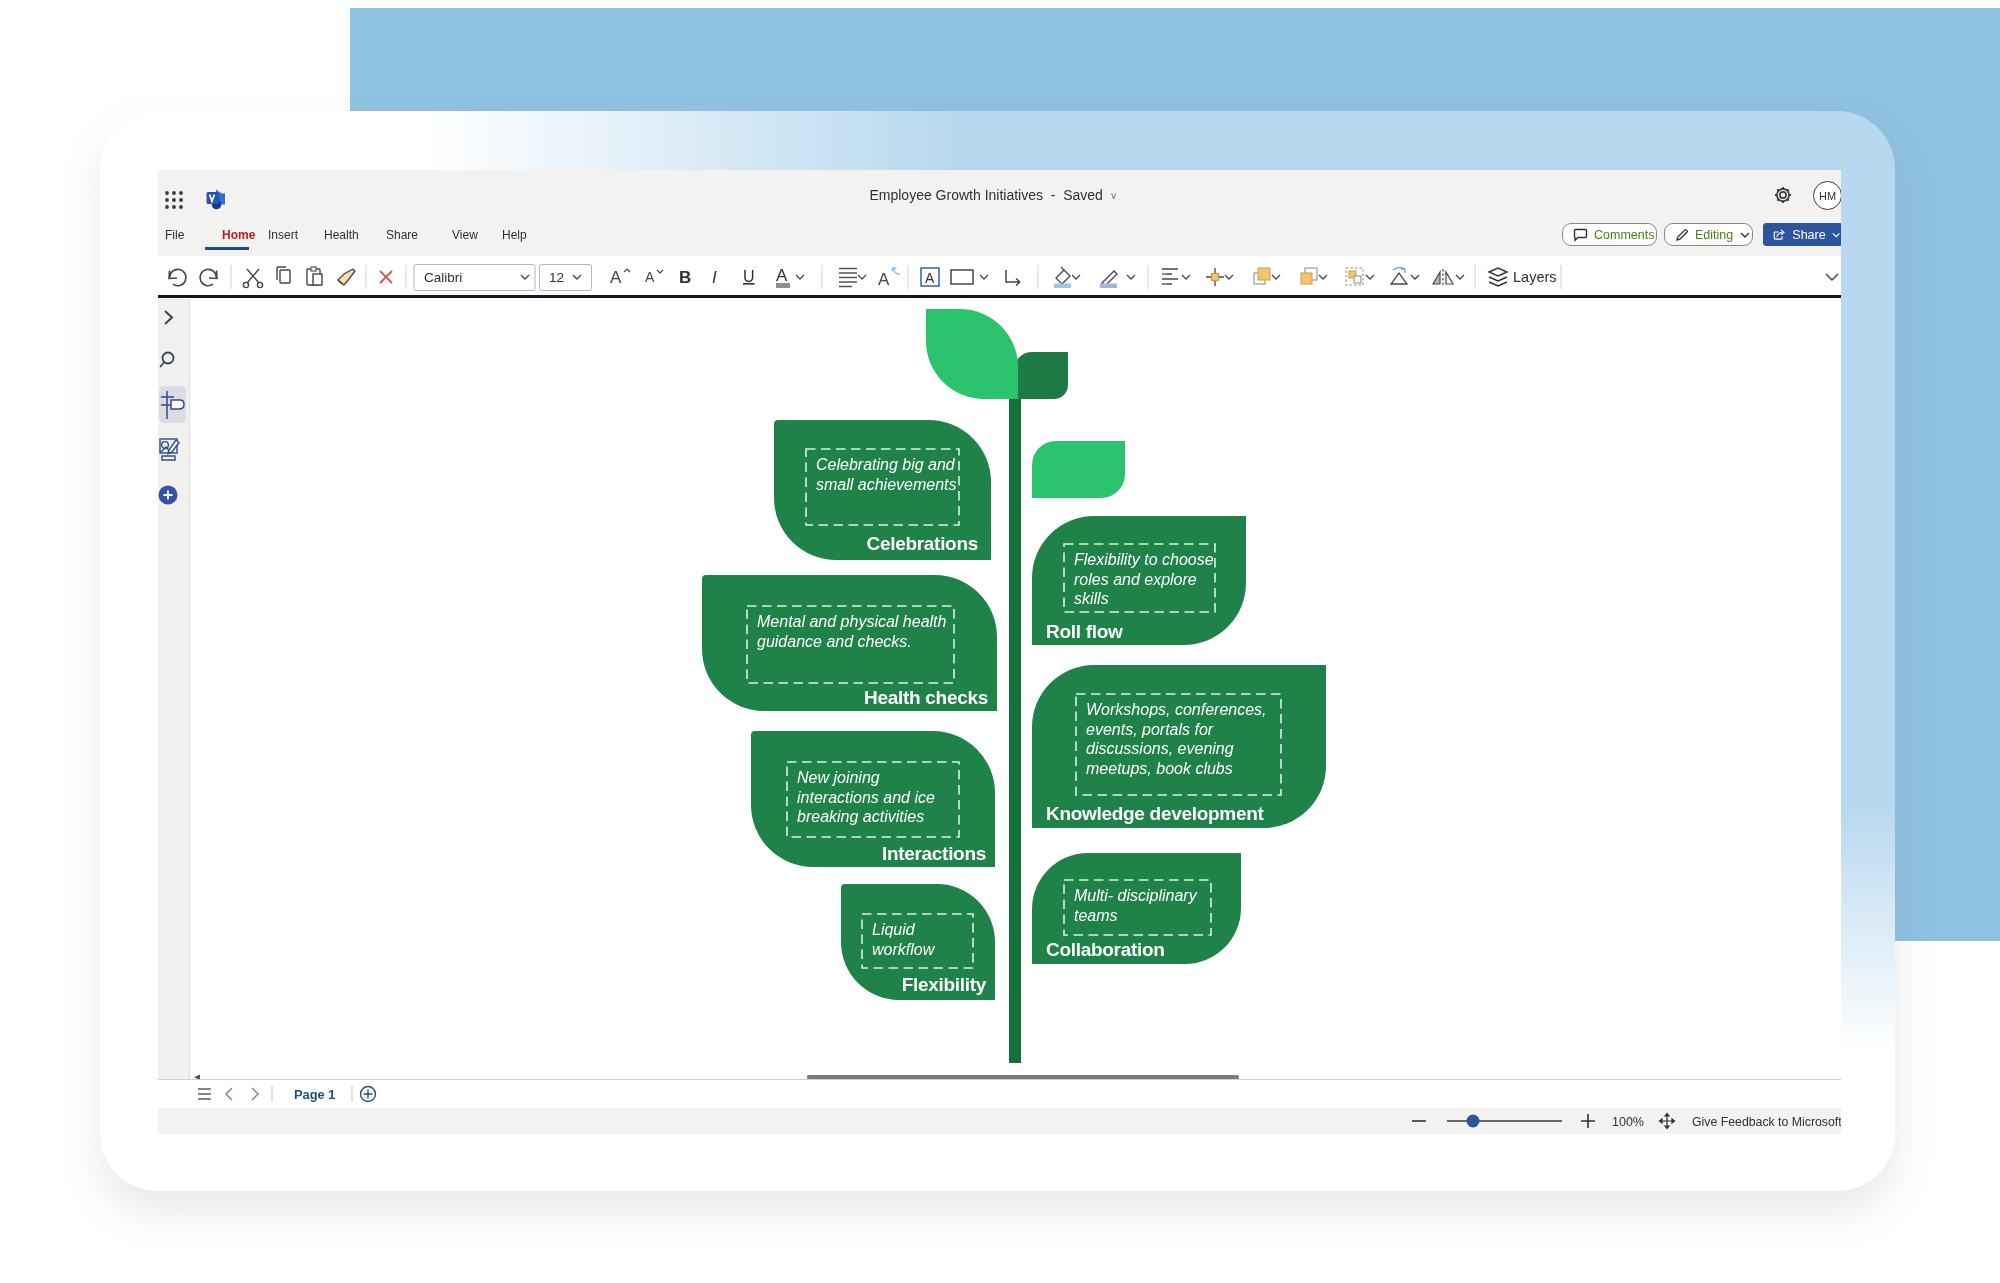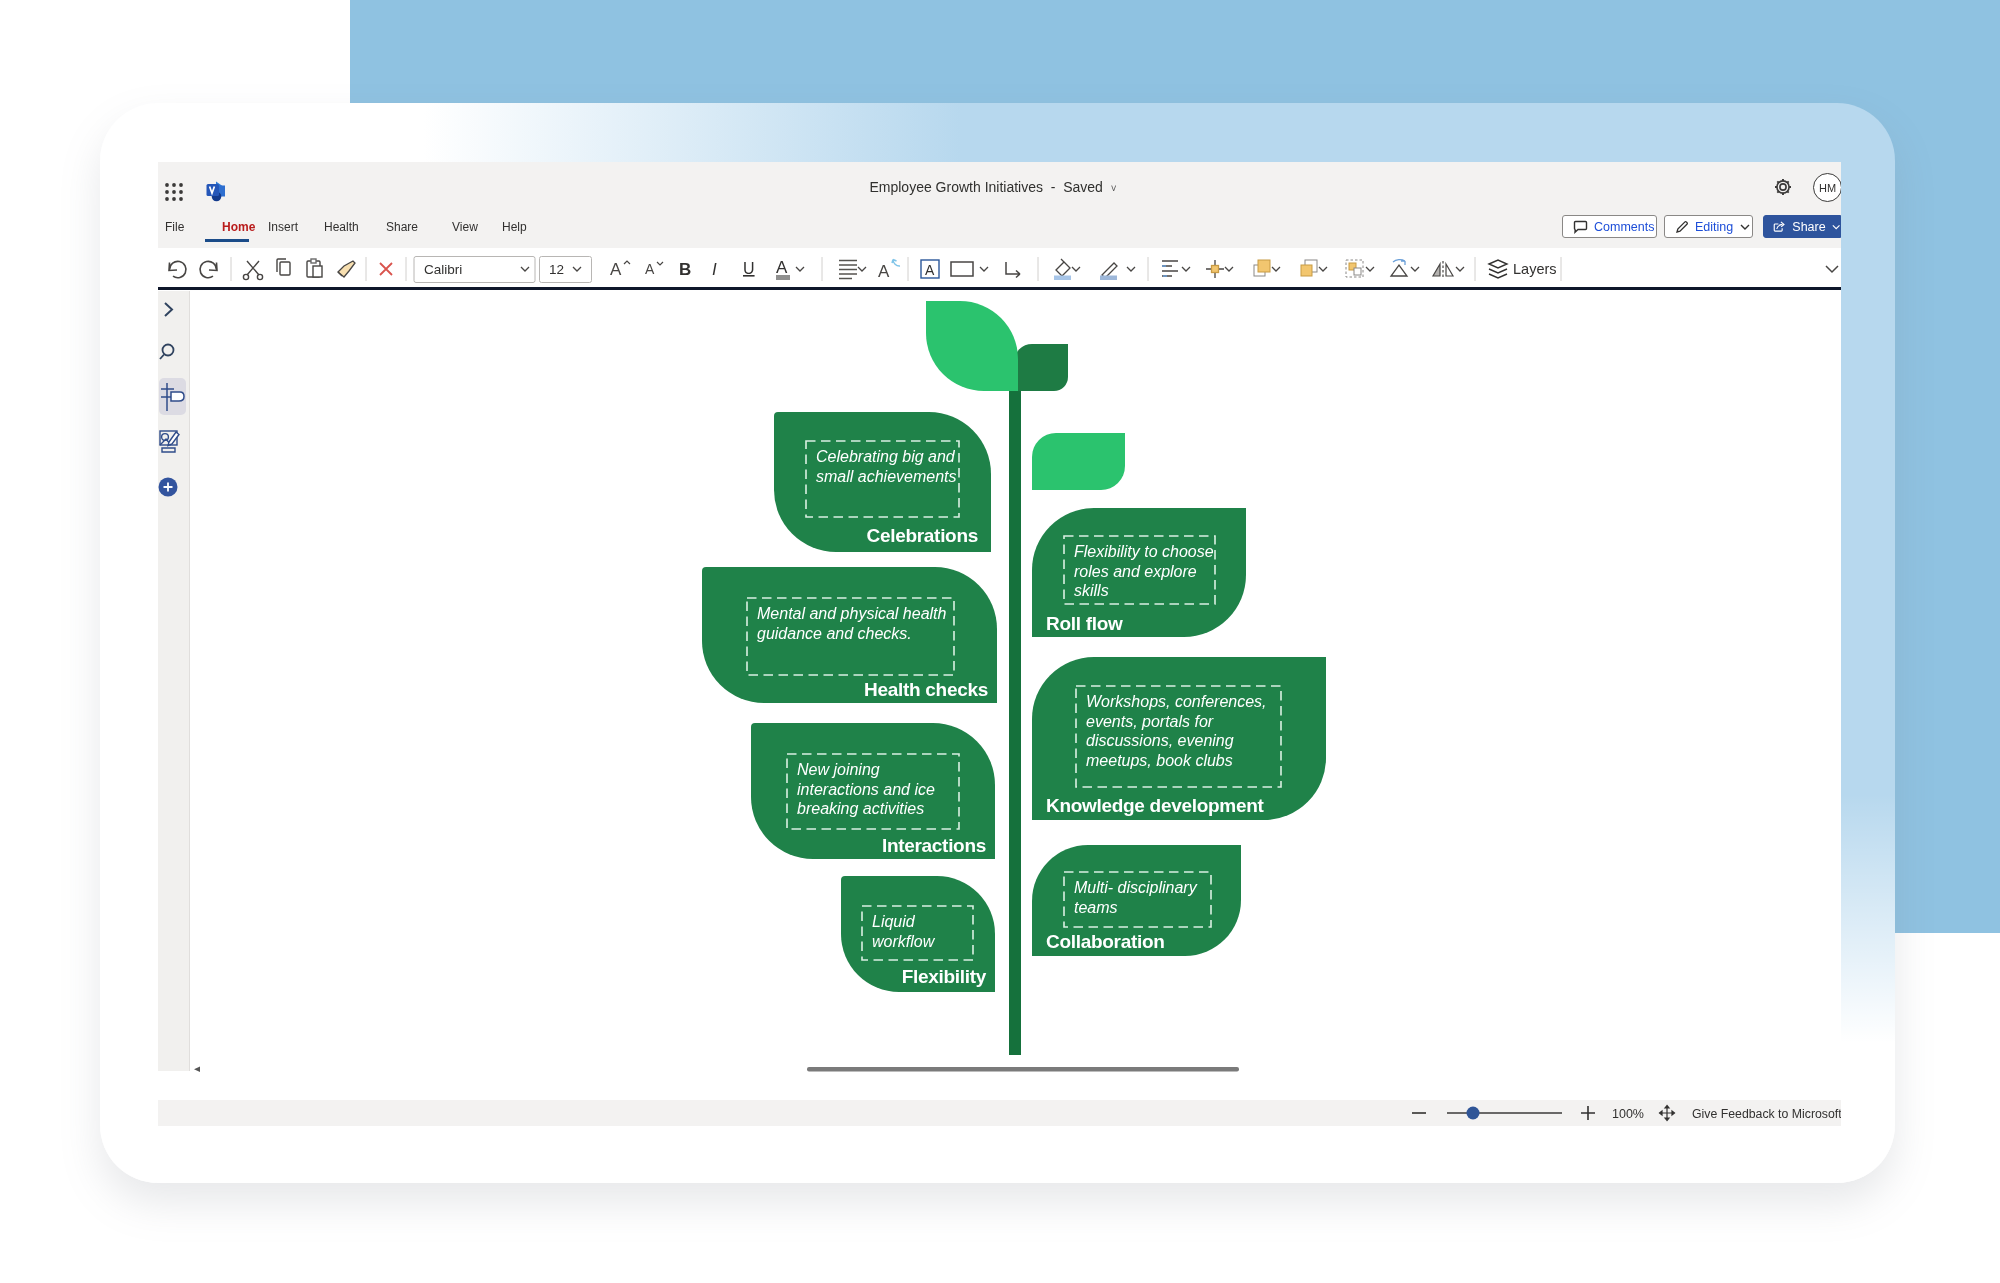--- a/index.html
+++ b/index.html
@@ -1,40 +1,40 @@
 <!DOCTYPE html>
 <html><head>
 <meta charset="utf-8">
 <style>
   * { margin:0; padding:0; box-sizing:border-box; }
   html,body { width:2000px; height:1283px; background:#ffffff; overflow:hidden;
     font-family:"Liberation Sans", sans-serif; }
   .abs { position:absolute; }
-  #stage { position:relative; width:2000px; height:1096px; }
+  #stage { position:relative; width:2000px; height:1096px;margin-top:8px; }
   #bluerect { left:350px; top:0; width:1650px; height:933px; background:#8fc2e1; }
   #tablet { left:100px; top:103px; width:1795px; height:1080px; border-radius:58px;
     background-image:
       linear-gradient(to bottom, rgba(255,255,255,0) 64%, rgba(255,255,255,1) 87%),
       linear-gradient(to left, #b7d8ee 0%, #b7d8ee 52%, #ffffff 82%);
     box-shadow: 0 20px 40px rgba(120,130,140,0.18); }
   #app { left:158px; top:162px; width:1683px; height:964px; background:#ffffff; overflow:hidden; }
 
   
   #hdr { left:0; top:0; width:1683px; height:48px; background:#f3f2f1; }
   #menurow { left:0; top:48px; width:1683px; height:38px; background:#f3f2f1; }
   #toolbar { left:0; top:86px; width:1683px; height:42px; background:#ffffff; border-bottom:3px solid #0f172a; }
   #mainrow { left:0; top:129px; width:1683px; height:780px; background:#ffffff; }
   #sidebar { left:0; top:0; width:32px; height:780px; background:#f1f0ee; border-right:1px solid #e0dedc; }
   #pagebar { left:0; top:909px; width:1683px; height:29px; background:#ffffff; border-top:1px solid #d2d0ce; }
   #statusbar { left:0; top:938px; width:1683px; height:26px; background:#f3f2f1; }
 
   .menu-item { position:absolute; top:10px; font-size:12px; color:#323130; }
   .ttl { font-size:14px; color:#30302e; }
-  .btn { position:absolute; top:53px; height:23px; border:1px solid #8a8886; border-radius:3px;
-         background:#fff; font-size:12.5px; color:#1d4ed8; display:flex; align-items:center; }
+  .btn { position:absolute; top:53px; height:23px; border:1px solid #8a8886; border-radius:9px;
+         background:#fff; font-size:12.5px; color:#4d7c0f; display:flex; align-items:center; }
   svg { display:block; }
   text { font-family:"Liberation Sans", sans-serif; }
 </style>
 </head>
 <body>
 <div id="stage">
   <div class="abs" id="bluerect"></div>
   <div class="abs" id="tablet"></div>
   <div class="abs" id="app">
     <div class="abs" id="hdr">
@@ -326,20 +326,35 @@
             <text x="856" y="339">Roll flow</text>
             <text x="856" y="521">Knowledge development</text>
             <text x="856" y="657">Collaboration</text>
           </g>
 
           <rect x="617" y="776" width="432" height="4.5" rx="2" fill="#7a7a7a"></rect>
           <path d="M10,775.5 L10,781 L4,778.2 Z" fill="#555555"></path>
         </svg>
       </div>
     </div>
+    <div class="abs" id="pagebar">
+      <svg width="1683" height="28" viewBox="0 0 1683 28">
+        <g fill="none" stroke="#605e5c" stroke-width="1.5">
+          <path d="M40,9 L53,9 M40,14 L53,14 M40,19 L53,19"></path>
+          <path d="M74,8 L68,14 L74,20" stroke="#8a8886"></path>
+          <path d="M94,8 L100,14 L94,20" stroke="#8a8886"></path>
+        </g>
+        <path d="M114,6 V22 M194,6 V22" stroke="#c8c6c4" stroke-width="1"></path>
+        <text x="136" y="19" font-size="12.8" font-weight="bold" fill="#1f4e79">Page 1</text>
+        <g fill="none" stroke="#1f4e79" stroke-width="1.4">
+          <circle cx="210" cy="14" r="7.5"></circle>
+          <path d="M205.5,14 L214.5,14 M210,9.5 L210,18.5"></path>
+        </g>
+      </svg>
+    </div>
     <div class="abs" id="statusbar">
       <svg width="1683" height="26" viewBox="0 0 1683 26">
         <path d="M1254,13 L1268,13" stroke="#323130" stroke-width="1.6"></path>
         <path d="M1289,13 L1404,13" stroke="#3b3a39" stroke-width="1.6"></path>
         <circle cx="1315" cy="13" r="6.5" fill="#2f5597"></circle>
         <path d="M1423,13 L1437,13 M1430,6 L1430,20" stroke="#323130" stroke-width="1.6"></path>
         <text x="1454" y="18" font-size="12.5" fill="#323130">100%</text>
         <g fill="none" stroke="#323130" stroke-width="1.2">
           <path d="M1509,7 L1509,19 M1503,13 L1515,13"></path>
           <path d="M1509,5.5 L1507,8 L1511,8 Z M1509,20.5 L1507,18 L1511,18 Z M1501.5,13 L1504,11 L1504,15 Z M1516.5,13 L1514,11 L1514,15 Z" fill="#323130"></path>

